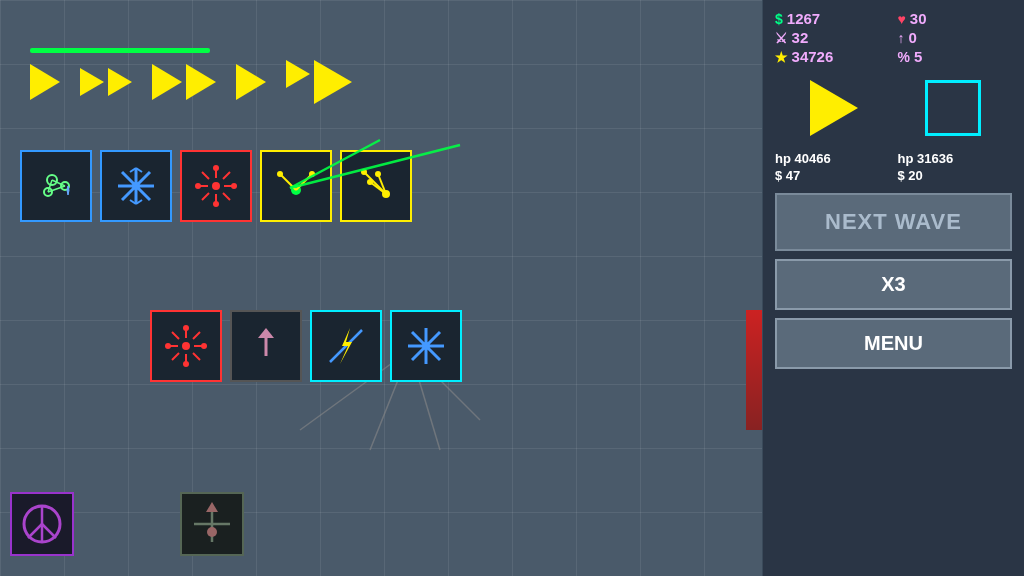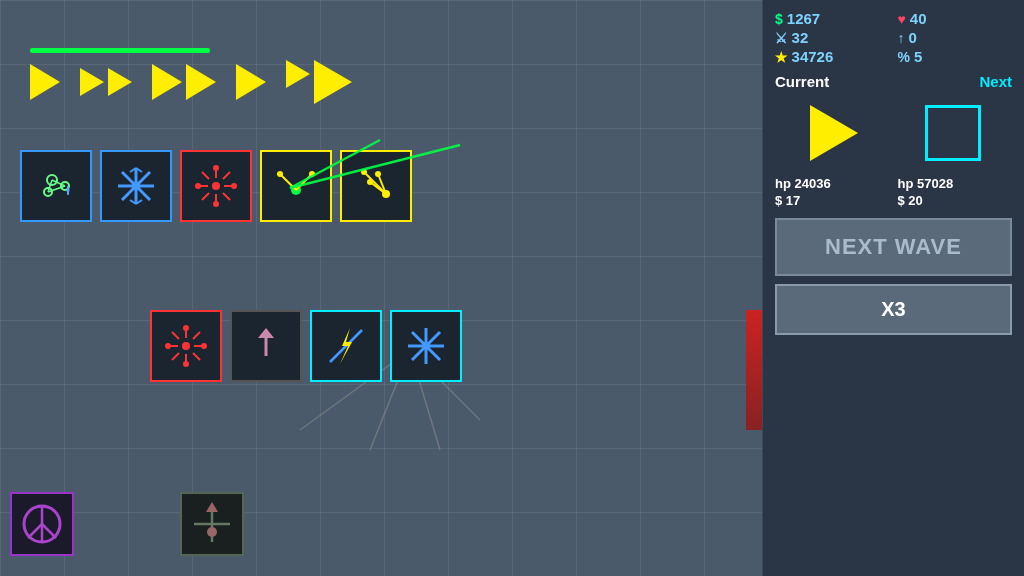--- a/index.html
+++ b/index.html
@@ -48,21 +48,21 @@
       align-items: center;
       gap: 4px;
       color: white;
       font-size: 15px;
       font-weight: bold;
     }
     .stat-icon {
       font-size: 14px;
     }
     .stat-green { color: #00ff88; }
-    .stat-white { color: #7dd3fc; }
+    .stat-white { color: #f0abfc; }
 
     
     .current-next-header {
       display: flex;
       justify-content: space-between;
       margin-bottom: 8px;
     }
     .current-next-header span {
       font-size: 15px;
       font-weight: bold;
@@ -444,59 +444,56 @@
 
 <div class="side-panel">
 
   <div class="stats-grid">
     <div class="stat-item">
       <span class="stat-icon stat-green">$</span>
       <span class="stat-white">1267</span>
     </div>
     <div class="stat-item">
       <span class="stat-icon" style="color:#ff4466;">♥</span>
-      <span class="stat-white">40</span>
+      <span class="stat-white">30</span>
     </div>
     <div class="stat-item">
       <span class="stat-icon stat-white">⚔</span>
       <span class="stat-white">32</span>
     </div>
     <div class="stat-item">
       <span class="stat-icon stat-white">↑</span>
       <span class="stat-white">0</span>
     </div>
     <div class="stat-item">
       <span class="stat-icon" style="color:#ffee00;">★</span>
       <span class="stat-white">34726</span>
     </div>
     <div class="stat-item">
       <span class="stat-icon stat-white">%</span>
       <span class="stat-white">5</span>
     </div>
   </div>
 
-  <div class="current-next-header">
-    <span>Current</span>
-    <span>Next</span>
-  </div>
 
   <div class="wave-preview">
     <div style="display:flex; align-items:center; justify-content:center; width:90px; height:70px;">
       <div class="triangle-current"></div>
     </div>
     <div style="display:flex; align-items:center; justify-content:center; width:90px; height:70px;">
       <div class="square-next"></div>
     </div>
   </div>
 
   <div class="hp-cost-grid">
-    <div class="hp-cost-item">hp 24036</div>
-    <div class="hp-cost-item">hp 57028</div>
-    <div class="hp-cost-item">$ 17</div>
+    <div class="hp-cost-item">hp 40466</div>
+    <div class="hp-cost-item">hp 31636</div>
+    <div class="hp-cost-item">$ 47</div>
     <div class="hp-cost-item">$ 20</div>
   </div>
 
   <button class="next-wave-btn">NEXT WAVE</button>
 
   <div class="bottom-buttons">
     <button class="bottom-btn">X3</button>
+    <button class="bottom-btn">MENU</button>
   </div>
 </div>
 
 </body></html>

